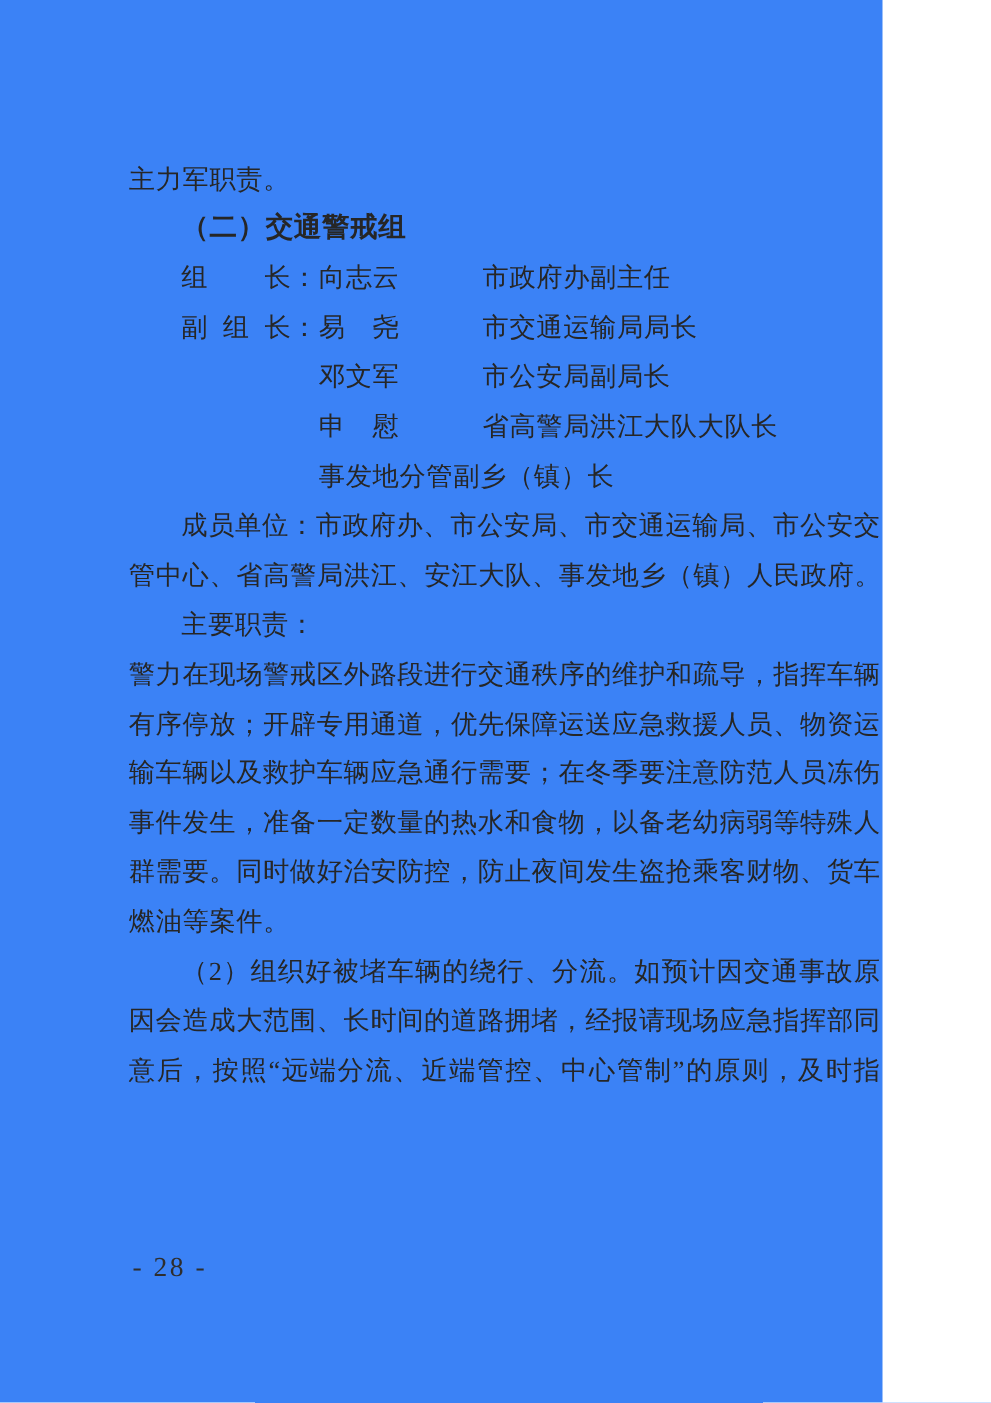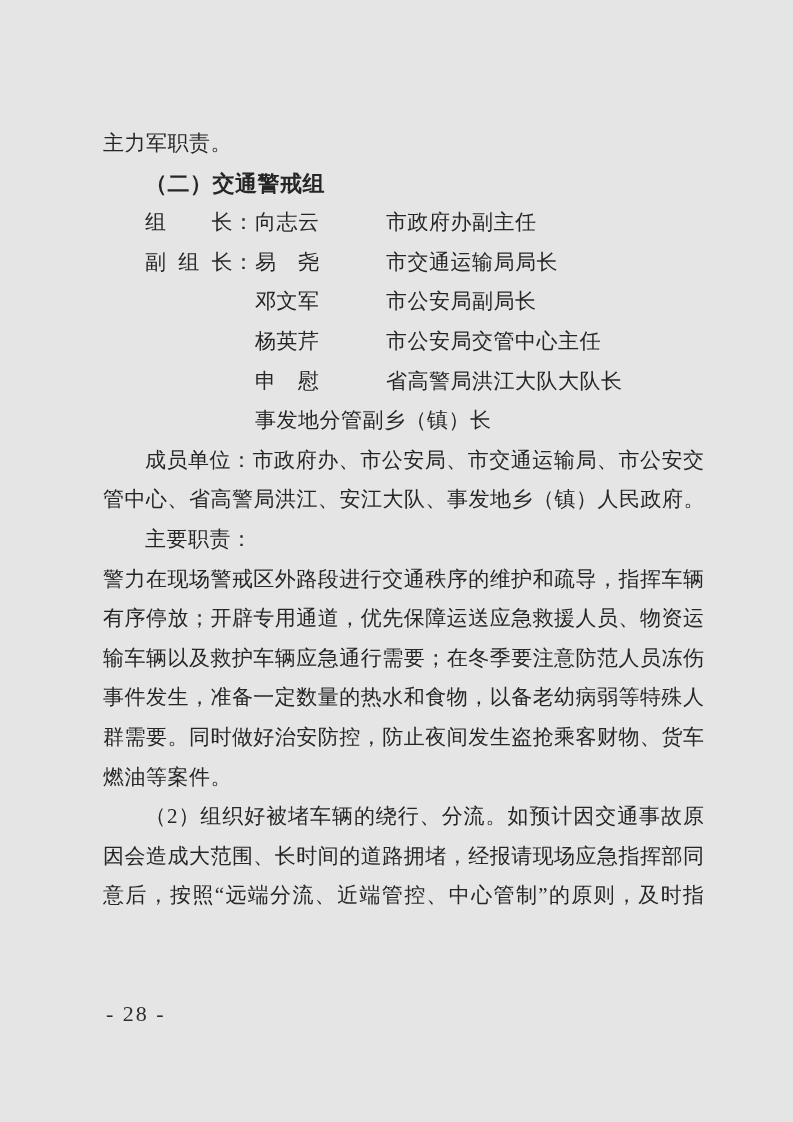--- a/index.html
+++ b/index.html
@@ -2,23 +2,23 @@
 <html><head>
 <meta charset="utf-8">
 <style>
   html, body {
     margin: 0;
     padding: 0;
     background: #ffffff;
   }
   .page {
     position: relative;
-    width: 793px;
+    width: 706px;
     height: 1122px;
-    background: #e5e5e5;
+    background: #3b82f6;
     font-family: "Liberation Serif", "DejaVu Serif", serif;
     color: #262626;
     overflow: hidden;
   }
   .content {
     position: absolute;
     left: 103px;
     top: 124px;
     width: 601px;
   }
@@ -37,21 +37,21 @@
     overflow: hidden;
     letter-spacing: 0;
   }
   .indent {
     text-indent: 42px;
   }
   .heading {
     font-weight: bold;
     font-size: 22px;
     text-indent: 42px;
-    font-family: Liberation Serif, serif;
+    font-family: Liberation Mono, monospace;
   }
   .r-indent {
     display: inline-block;
     width: 42px;
   }
   .r-label {
     display: inline-block;
     width: 88px;
     text-align: justify;
     text-align-last: justify;
@@ -98,23 +98,20 @@
     </div>
 
     <div class="line">
       <span class="r-indent"></span><span class="r-label">副组长</span><span class="r-colon">：</span><span class="r-name">易　尧</span><span class="r-title">市交通运输局局长</span>
     </div>
 
     <div class="line">
       <span class="r-indent"></span><span class="r-label"></span><span class="r-colon"></span><span class="r-name">邓文军</span><span class="r-title">市公安局副局长</span>
     </div>
 
-    <div class="line">
-      <span class="r-indent"></span><span class="r-label"></span><span class="r-colon"></span><span class="r-name">杨英芹</span><span class="r-title">市公安局交管中心主任</span>
-    </div>
 
     <div class="line">
       <span class="r-indent"></span><span class="r-label"></span><span class="r-colon"></span><span class="r-name">申　慰</span><span class="r-title">省高警局洪江大队大队长</span>
     </div>
 
 
     <div class="line">
       <span class="r-indent"></span><span class="r-label"></span><span class="r-colon"></span><span class="r-name">事发地分管副乡（镇）长</span><span class="r-title"></span>
     </div>
 

